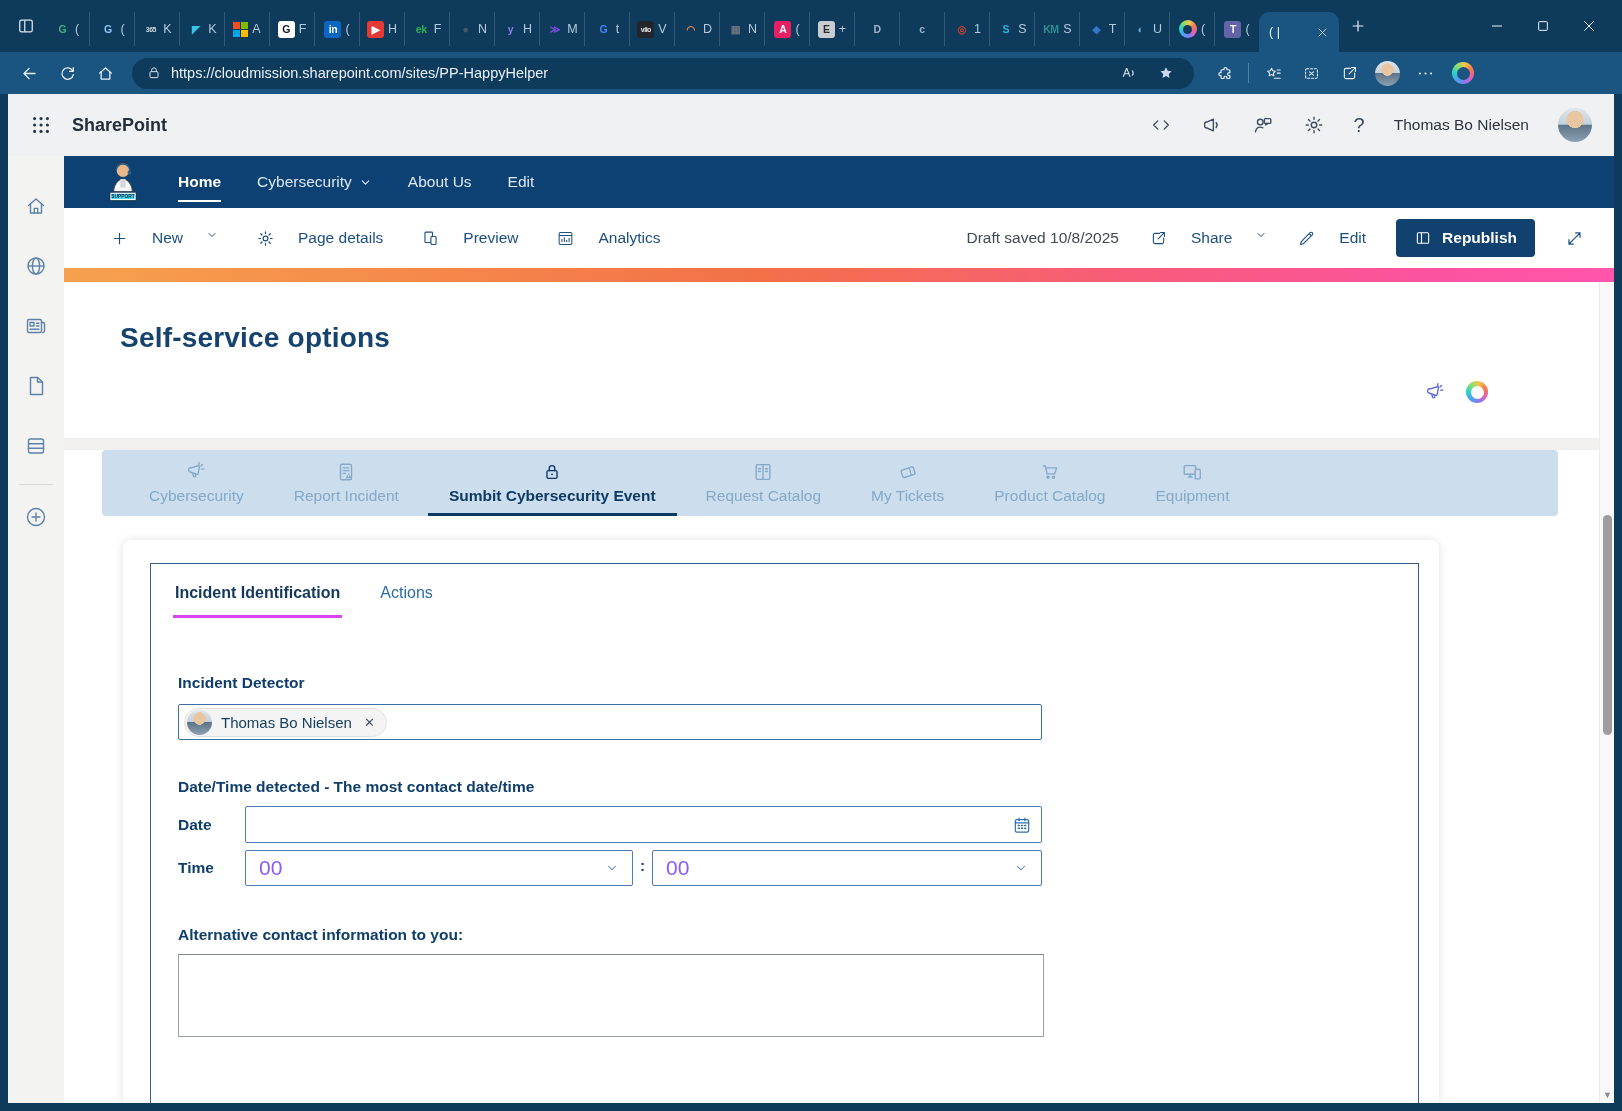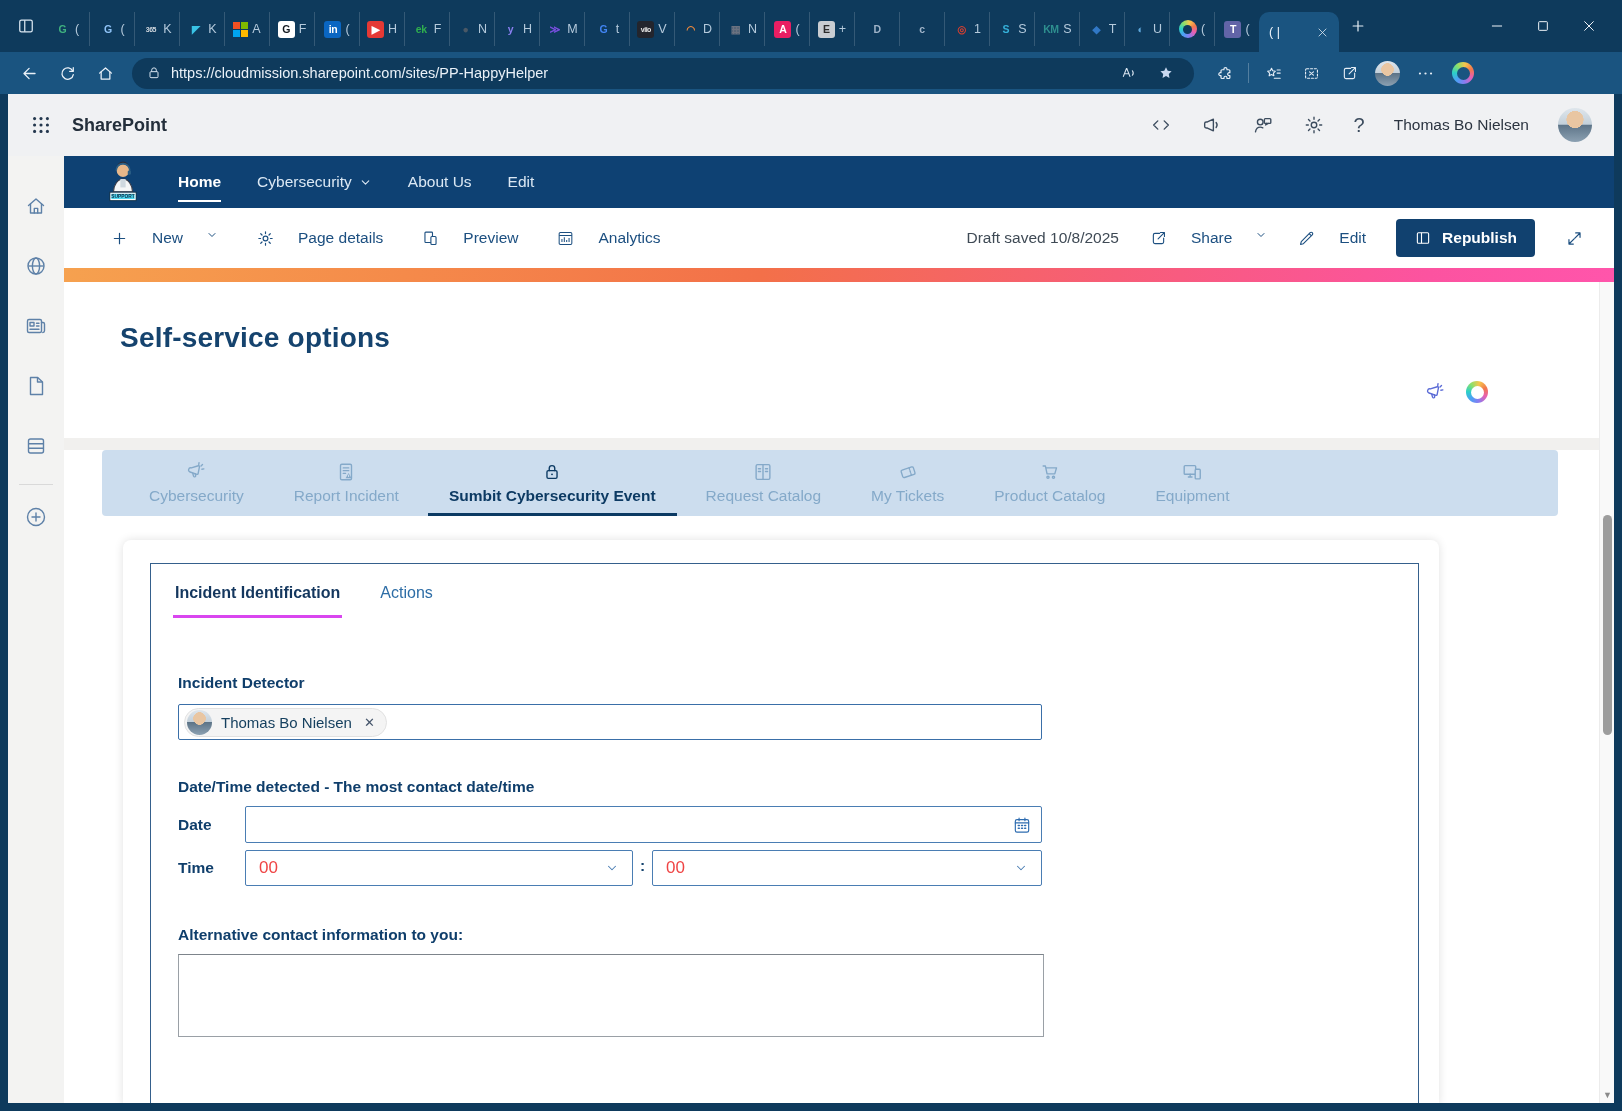--- a/index.html
+++ b/index.html
@@ -134,21 +134,21 @@
   .chip { display:flex; align-items:center; gap:9px; background:#f4f4f4; border:1px solid #e1e1e1; border-radius:15px; height:29px; padding:0 11px 0 2px; }
   .chip-photo { width:25px; height:25px; }
   .chip-name { font-size:15px; color:#16405f; }
   .chip-x { font-size:13px; color:#44546a; margin-left:3px; cursor:default; }
 
   .date-input { position:absolute; left:94px; top:242px; width:797px; height:37px; border:1px solid #4a7db3; border-radius:2px; background:#fff; }
   .cal-btn { position:absolute; right:9px; top:8px; color:#2e6cb0; display:flex; }
   .cal-btn svg { width:20px; height:20px; }
 
   .tsel { position:absolute; top:286px; height:36px; border:1px solid #4a7db3; border-radius:2px; background:#fff; display:flex; align-items:center; padding:0 13px; justify-content:space-between; }
-  .tsel-val { font-size:17px; color:#ef4444; }
+  .tsel-val { font-size:21px; color:#8b5cf6; }
   .tsel svg { width:14px; height:14px; color:#4a7db3; }
   .tcolon { position:absolute; left:489px; top:293px; font-size:15.5px; color:#15436e; font-weight:bold; }
 
   .alt-textarea { position:absolute; left:27px; top:390px; width:866px; height:83px; border:1px solid #9aa0a6; border-top-color:#7d848b; background:#fff; resize:none; outline:none; font-family:"Liberation Sans",sans-serif; }
 
   svg { display:block; }
 </style>
 </head>
 <body>
 

